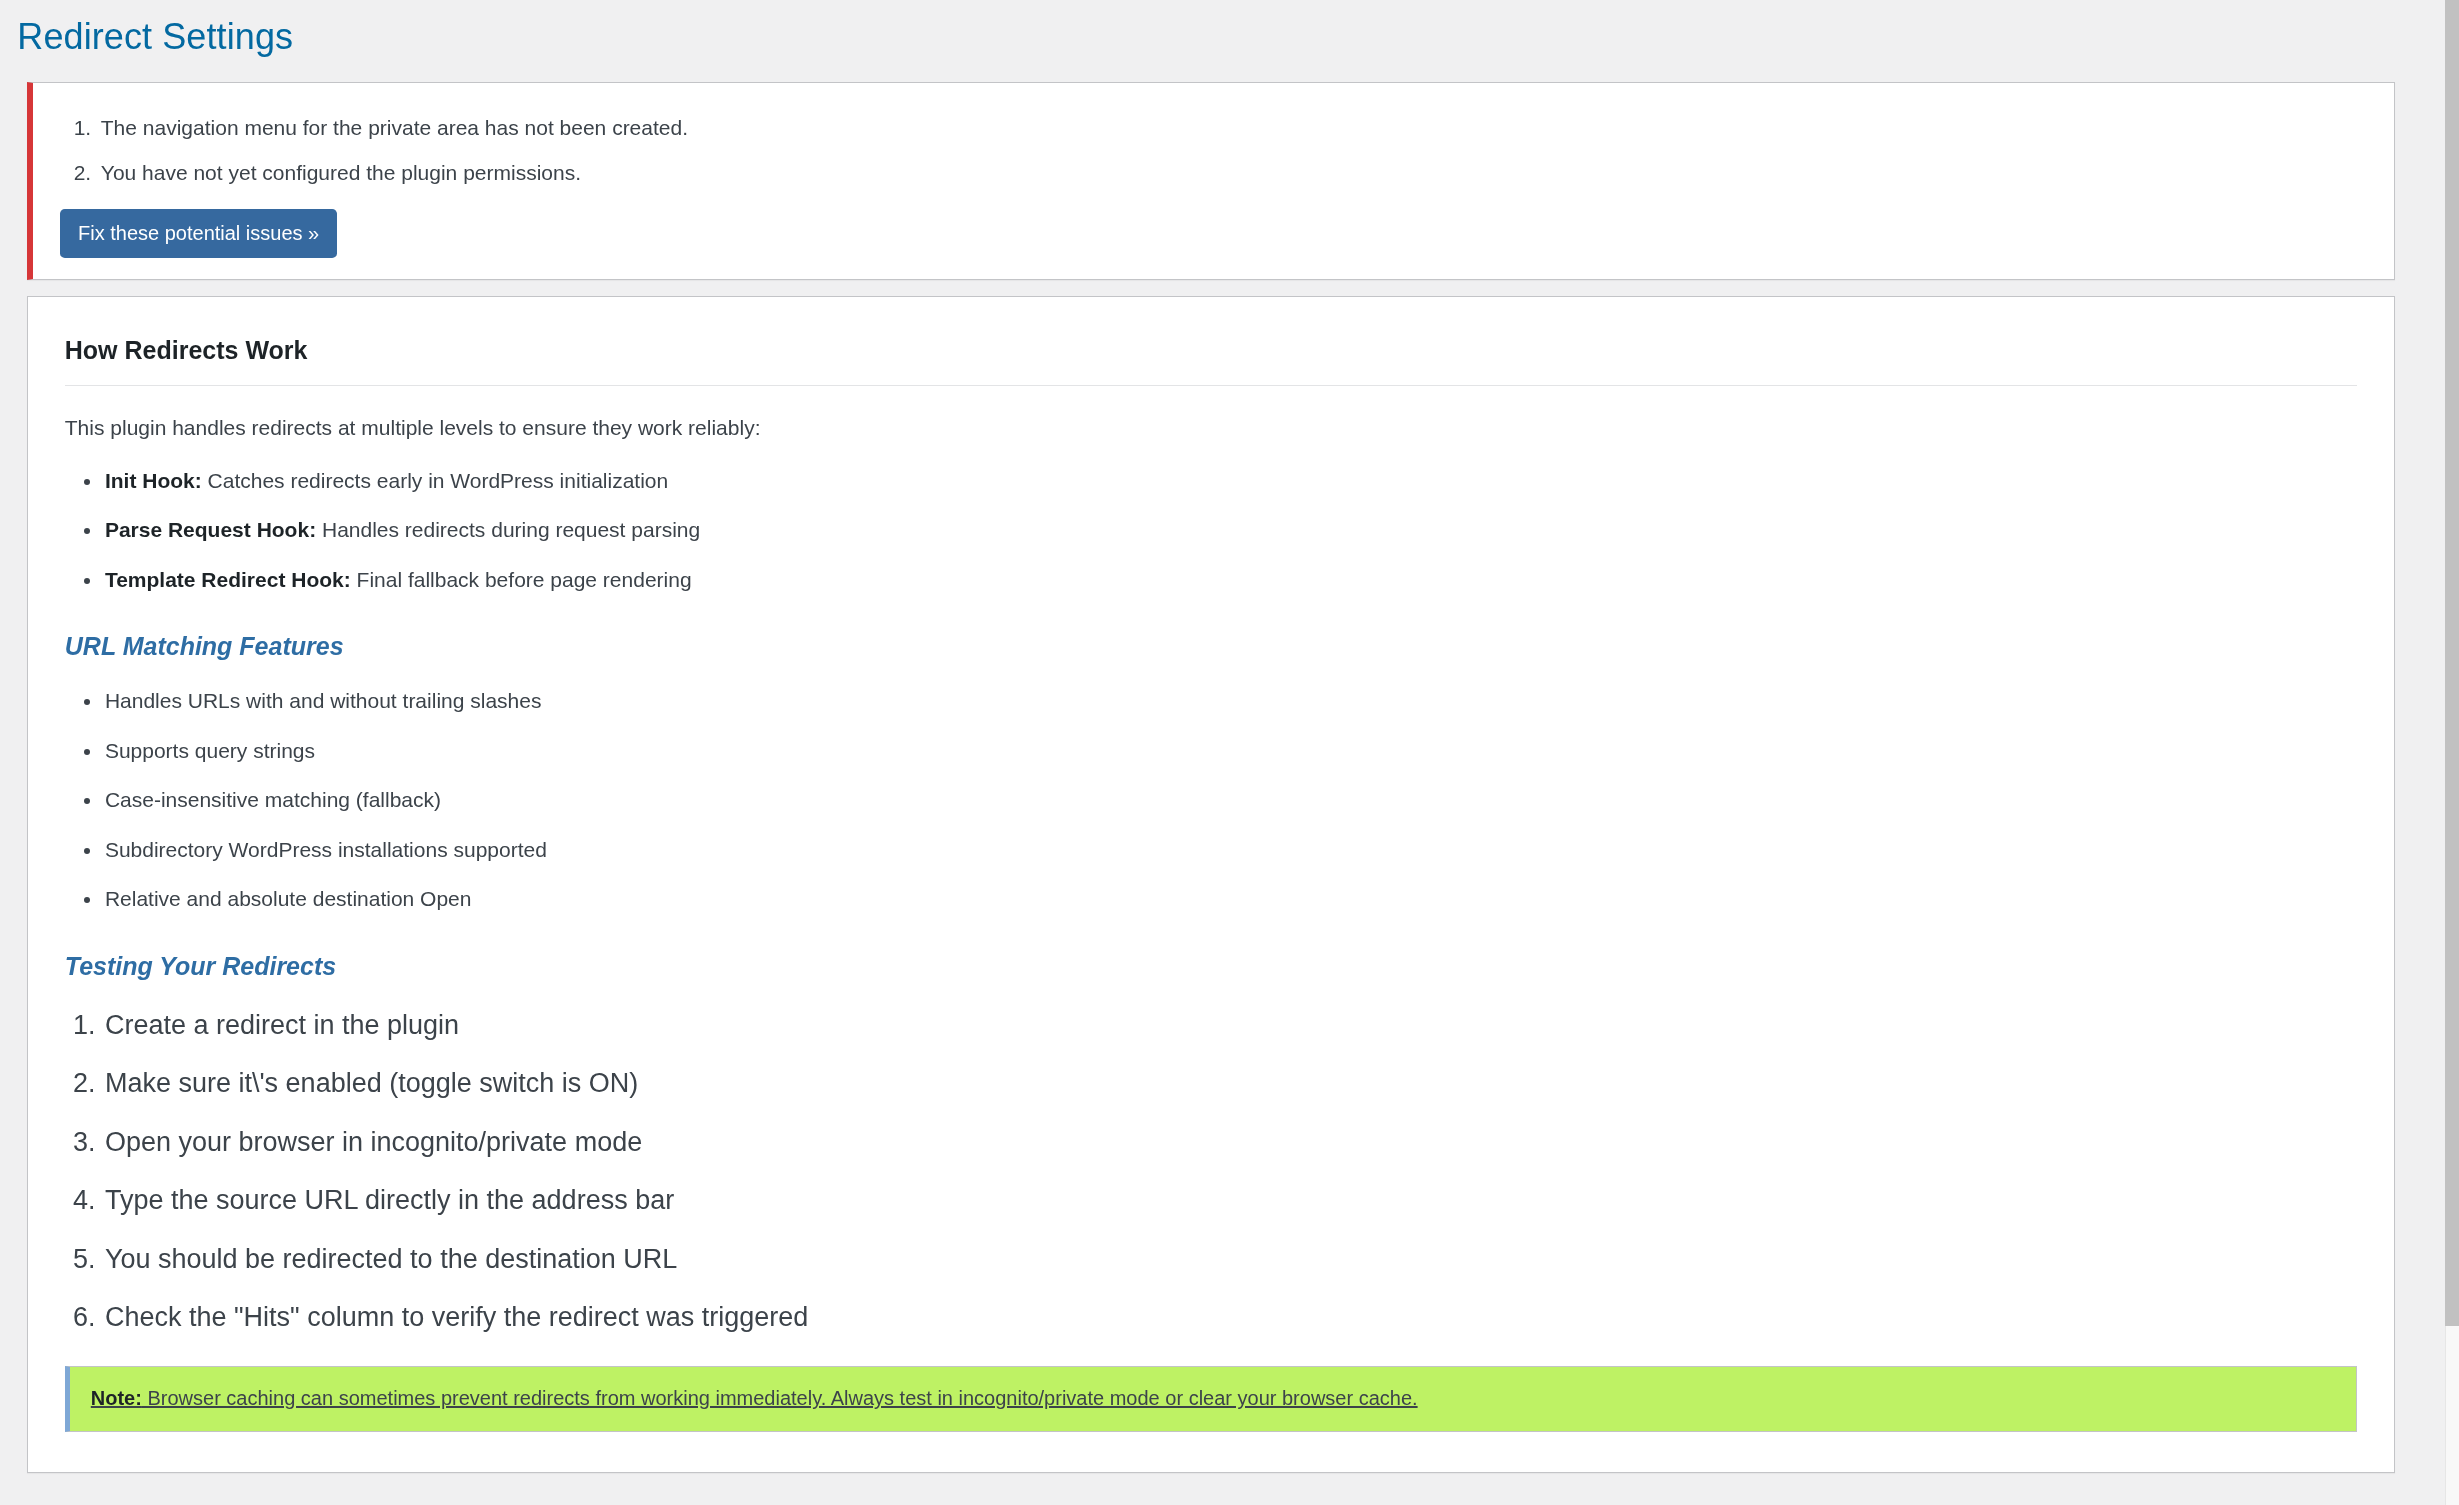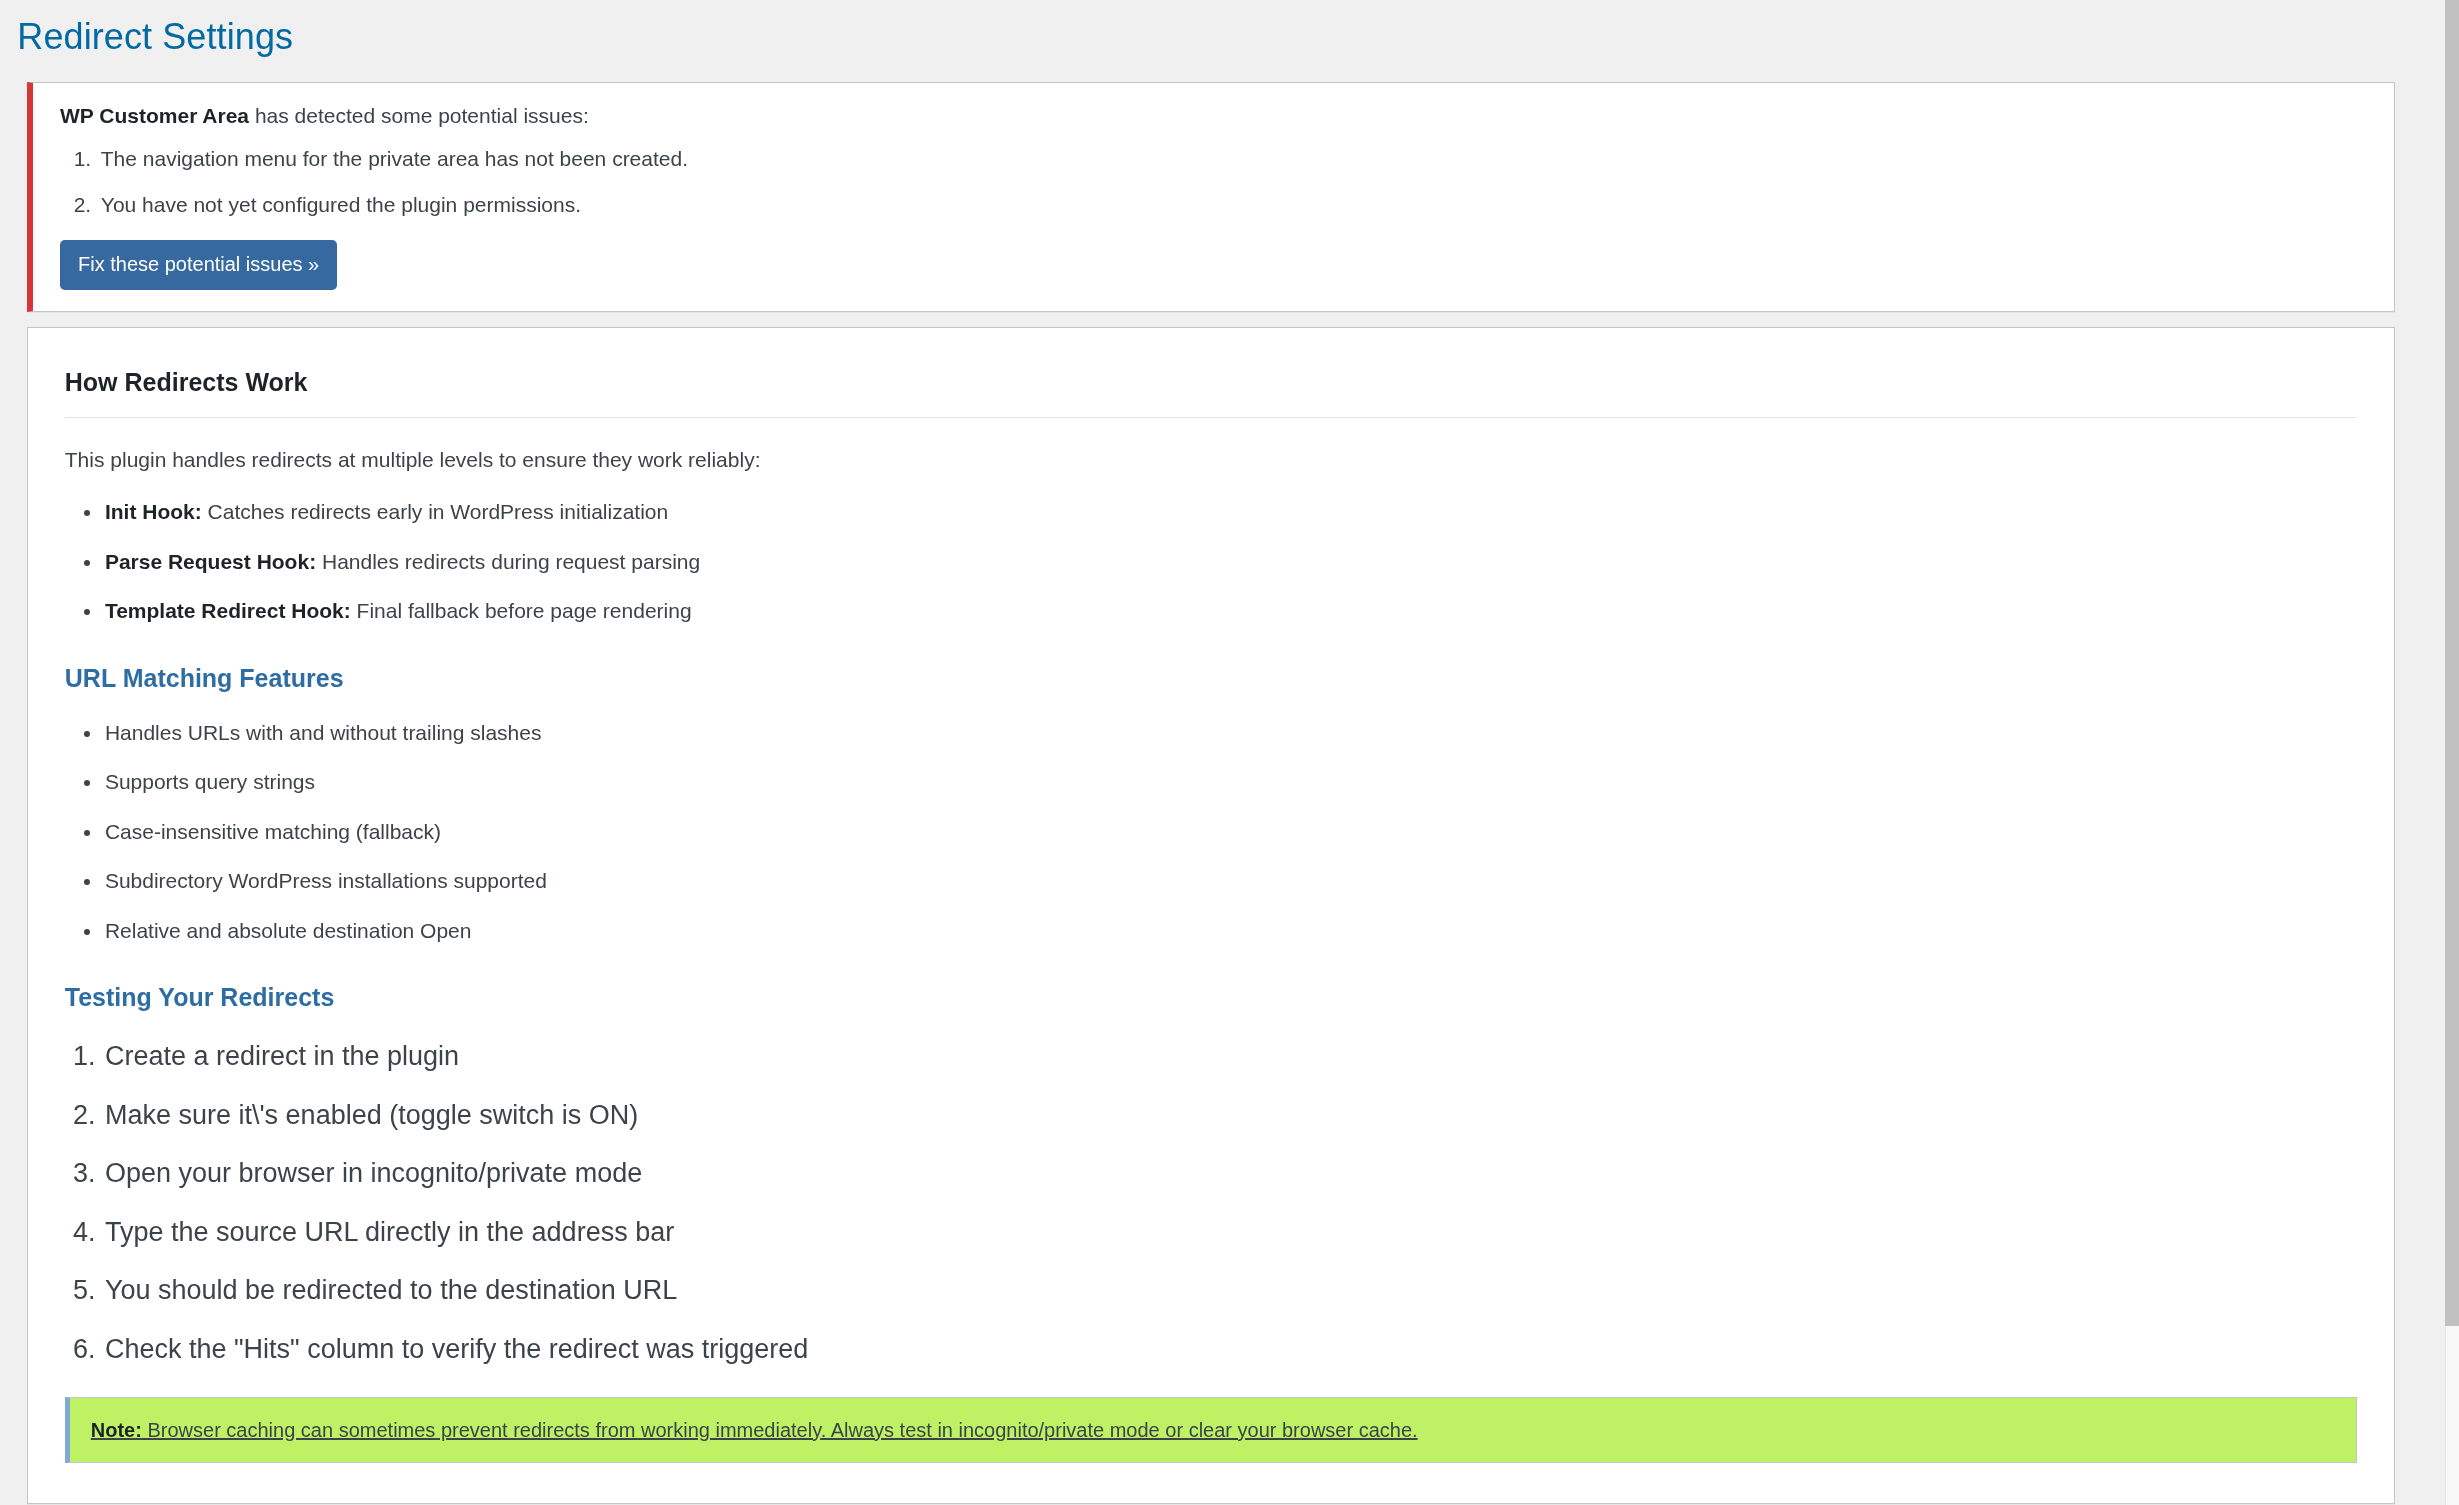--- a/index.html
+++ b/index.html
@@ -117,20 +117,21 @@
   }
   ul.feature-list li, ul.plain-list li { margin: 0 0 18px 0; padding-left: 1.9px; }
   ul.feature-list li strong { font-weight: 700; color: #1d2327; }
 
   h3.sub-title {
     font-size: 25px;
     font-weight: 700;
     color: #2e6da4;
     margin: 34px 0 0 3.8px;
     line-height: 1.4;
+    font-style: italic;
   }
 
   ol.steps-list {
     margin: 21px 0 0 0;
     padding-left: 42px;
     font-size: 27px;
     color: #3c434a;
     line-height: 1.5;
   }
   ol.steps-list li { margin: 0 0 18px 0; padding-left: 1.9px; }
@@ -168,23 +169,20 @@
   }
 </style>
 </head>
 <body>
 
 <div class="page">
 
   <h1 class="page-title">Redirect Settings</h1>
 
   <div class="card notice">
-    <p class="notice-lead">
-      <strong>WP Customer Area</strong><span> has detected some potential issues:</span>
-    </p>
     <ol class="notice-list">
       <li>The navigation menu for the private area has not been created.</li>
       <li>You have not yet configured the plugin permissions.</li>
     </ol>
     <a class="fix-button" href="#">Fix these potential issues »</a>
   </div>
 
   <div class="card-gap"></div>
 
   <div class="card info-card">

